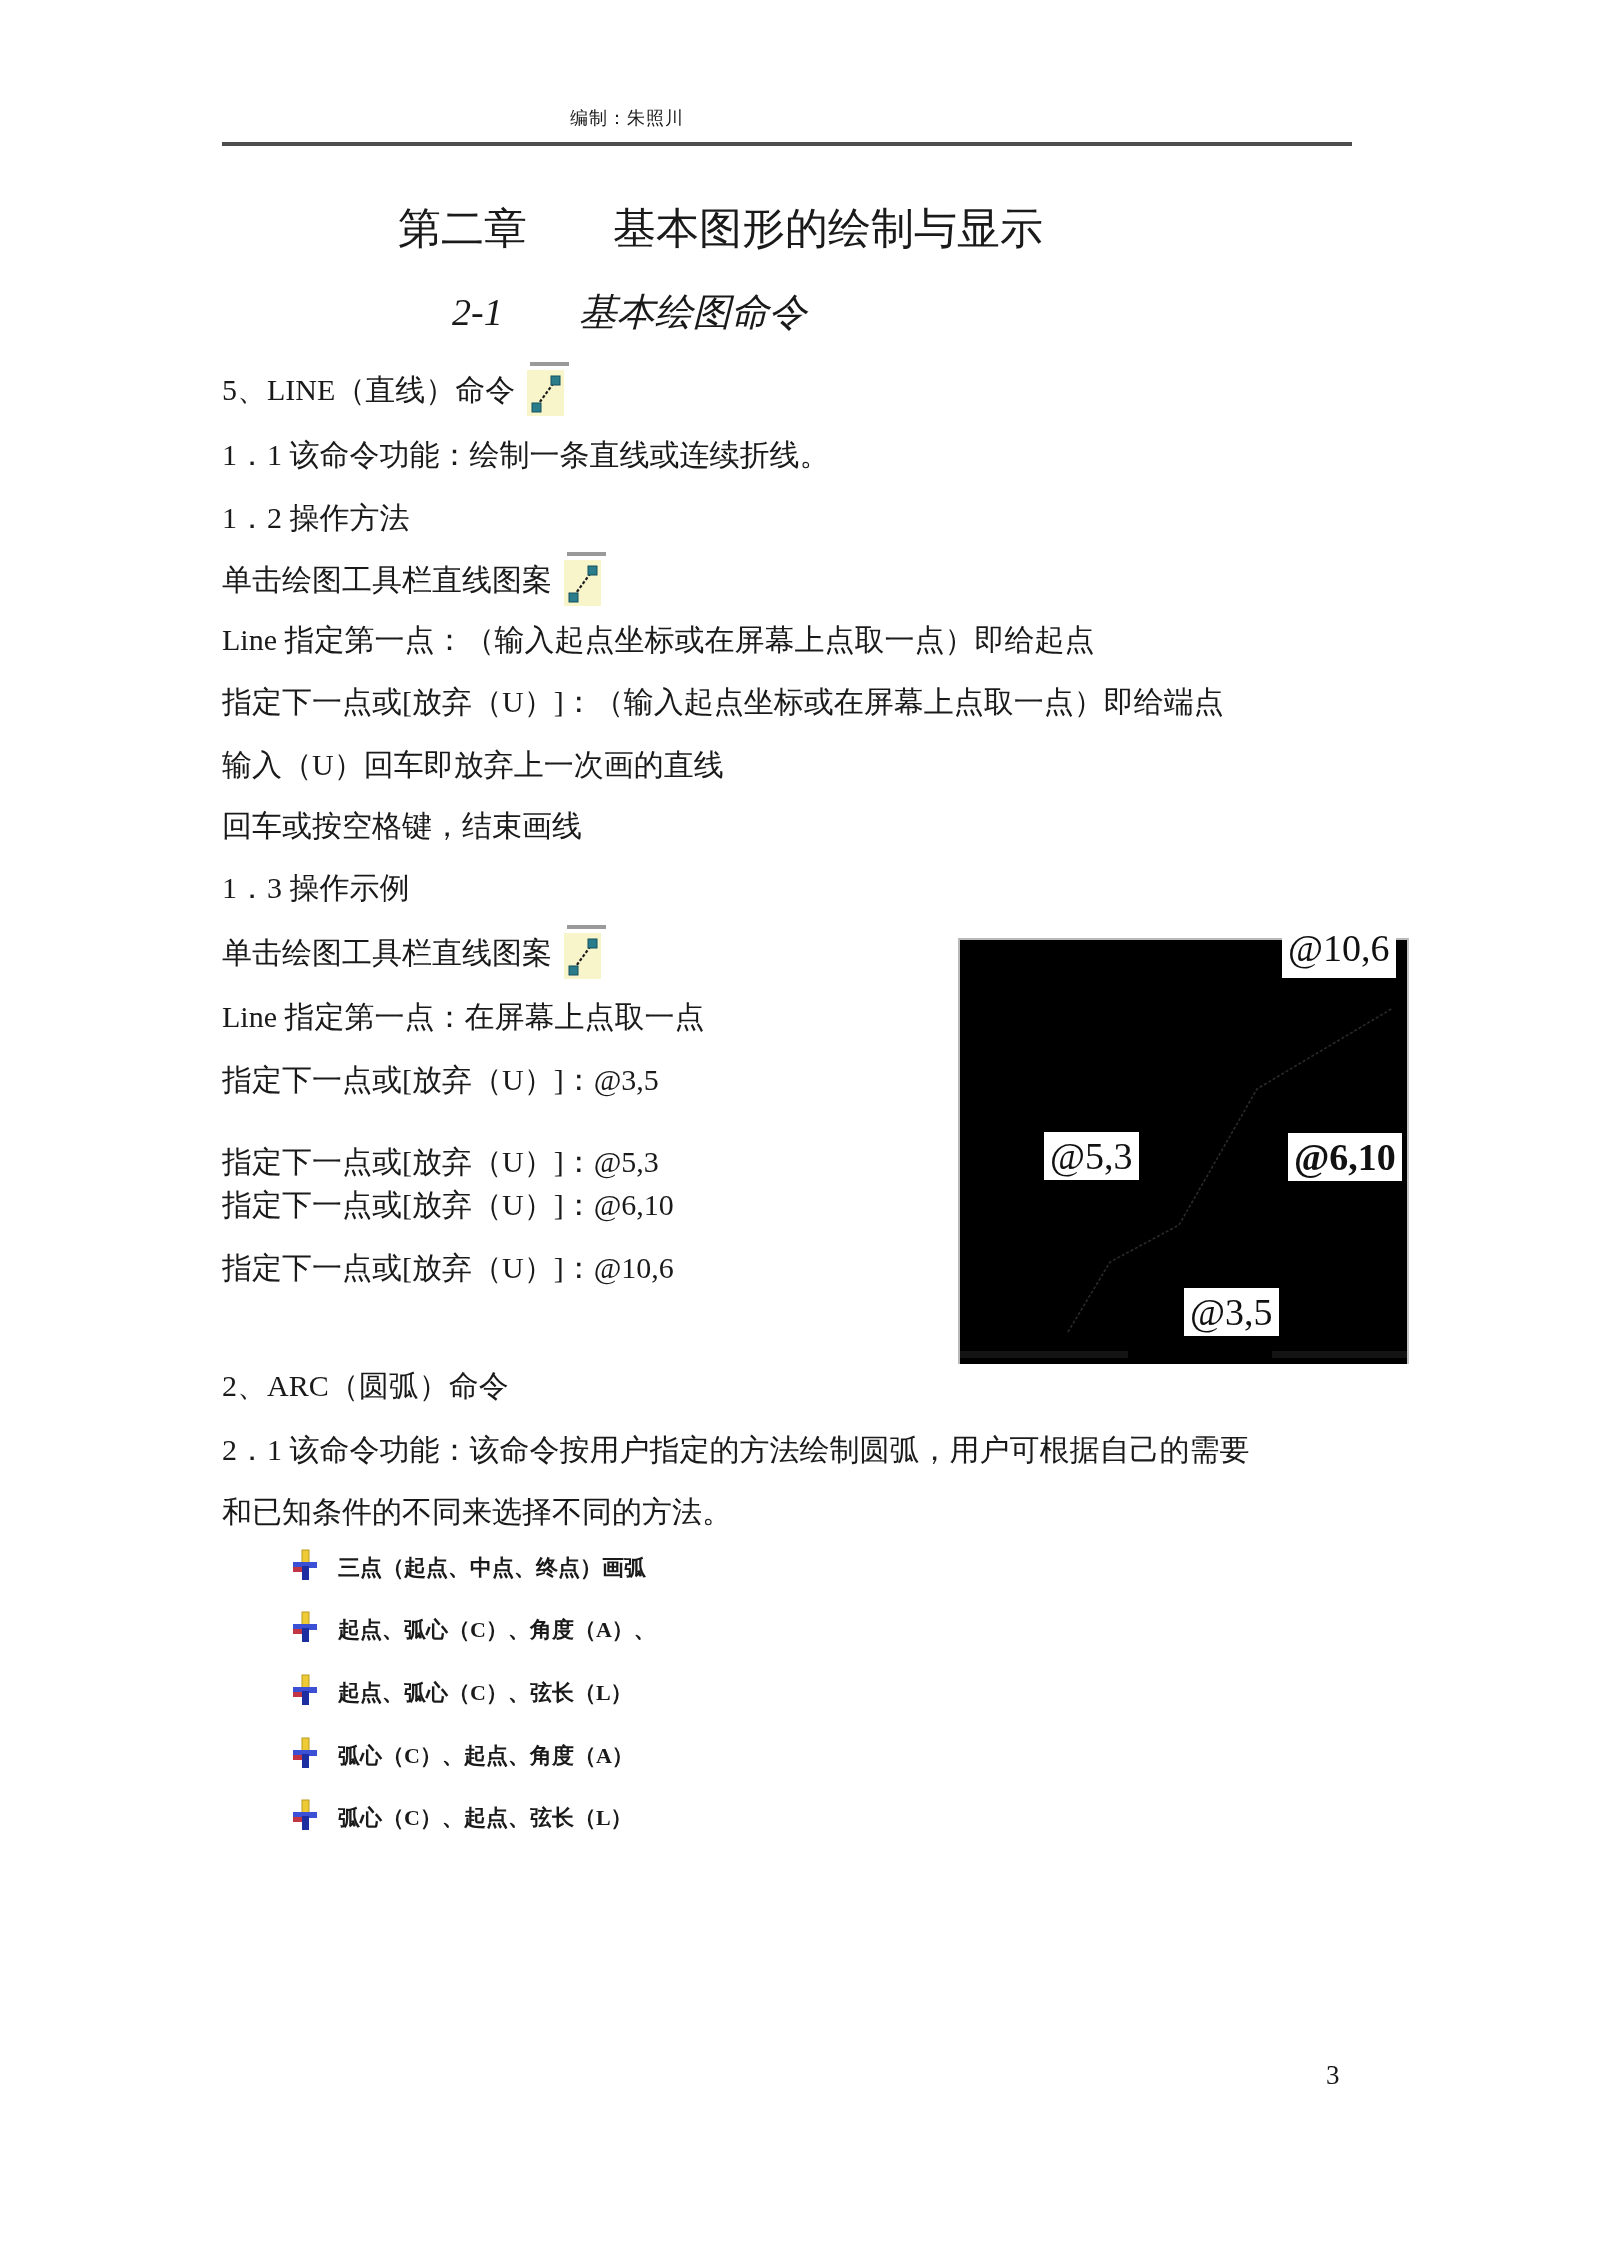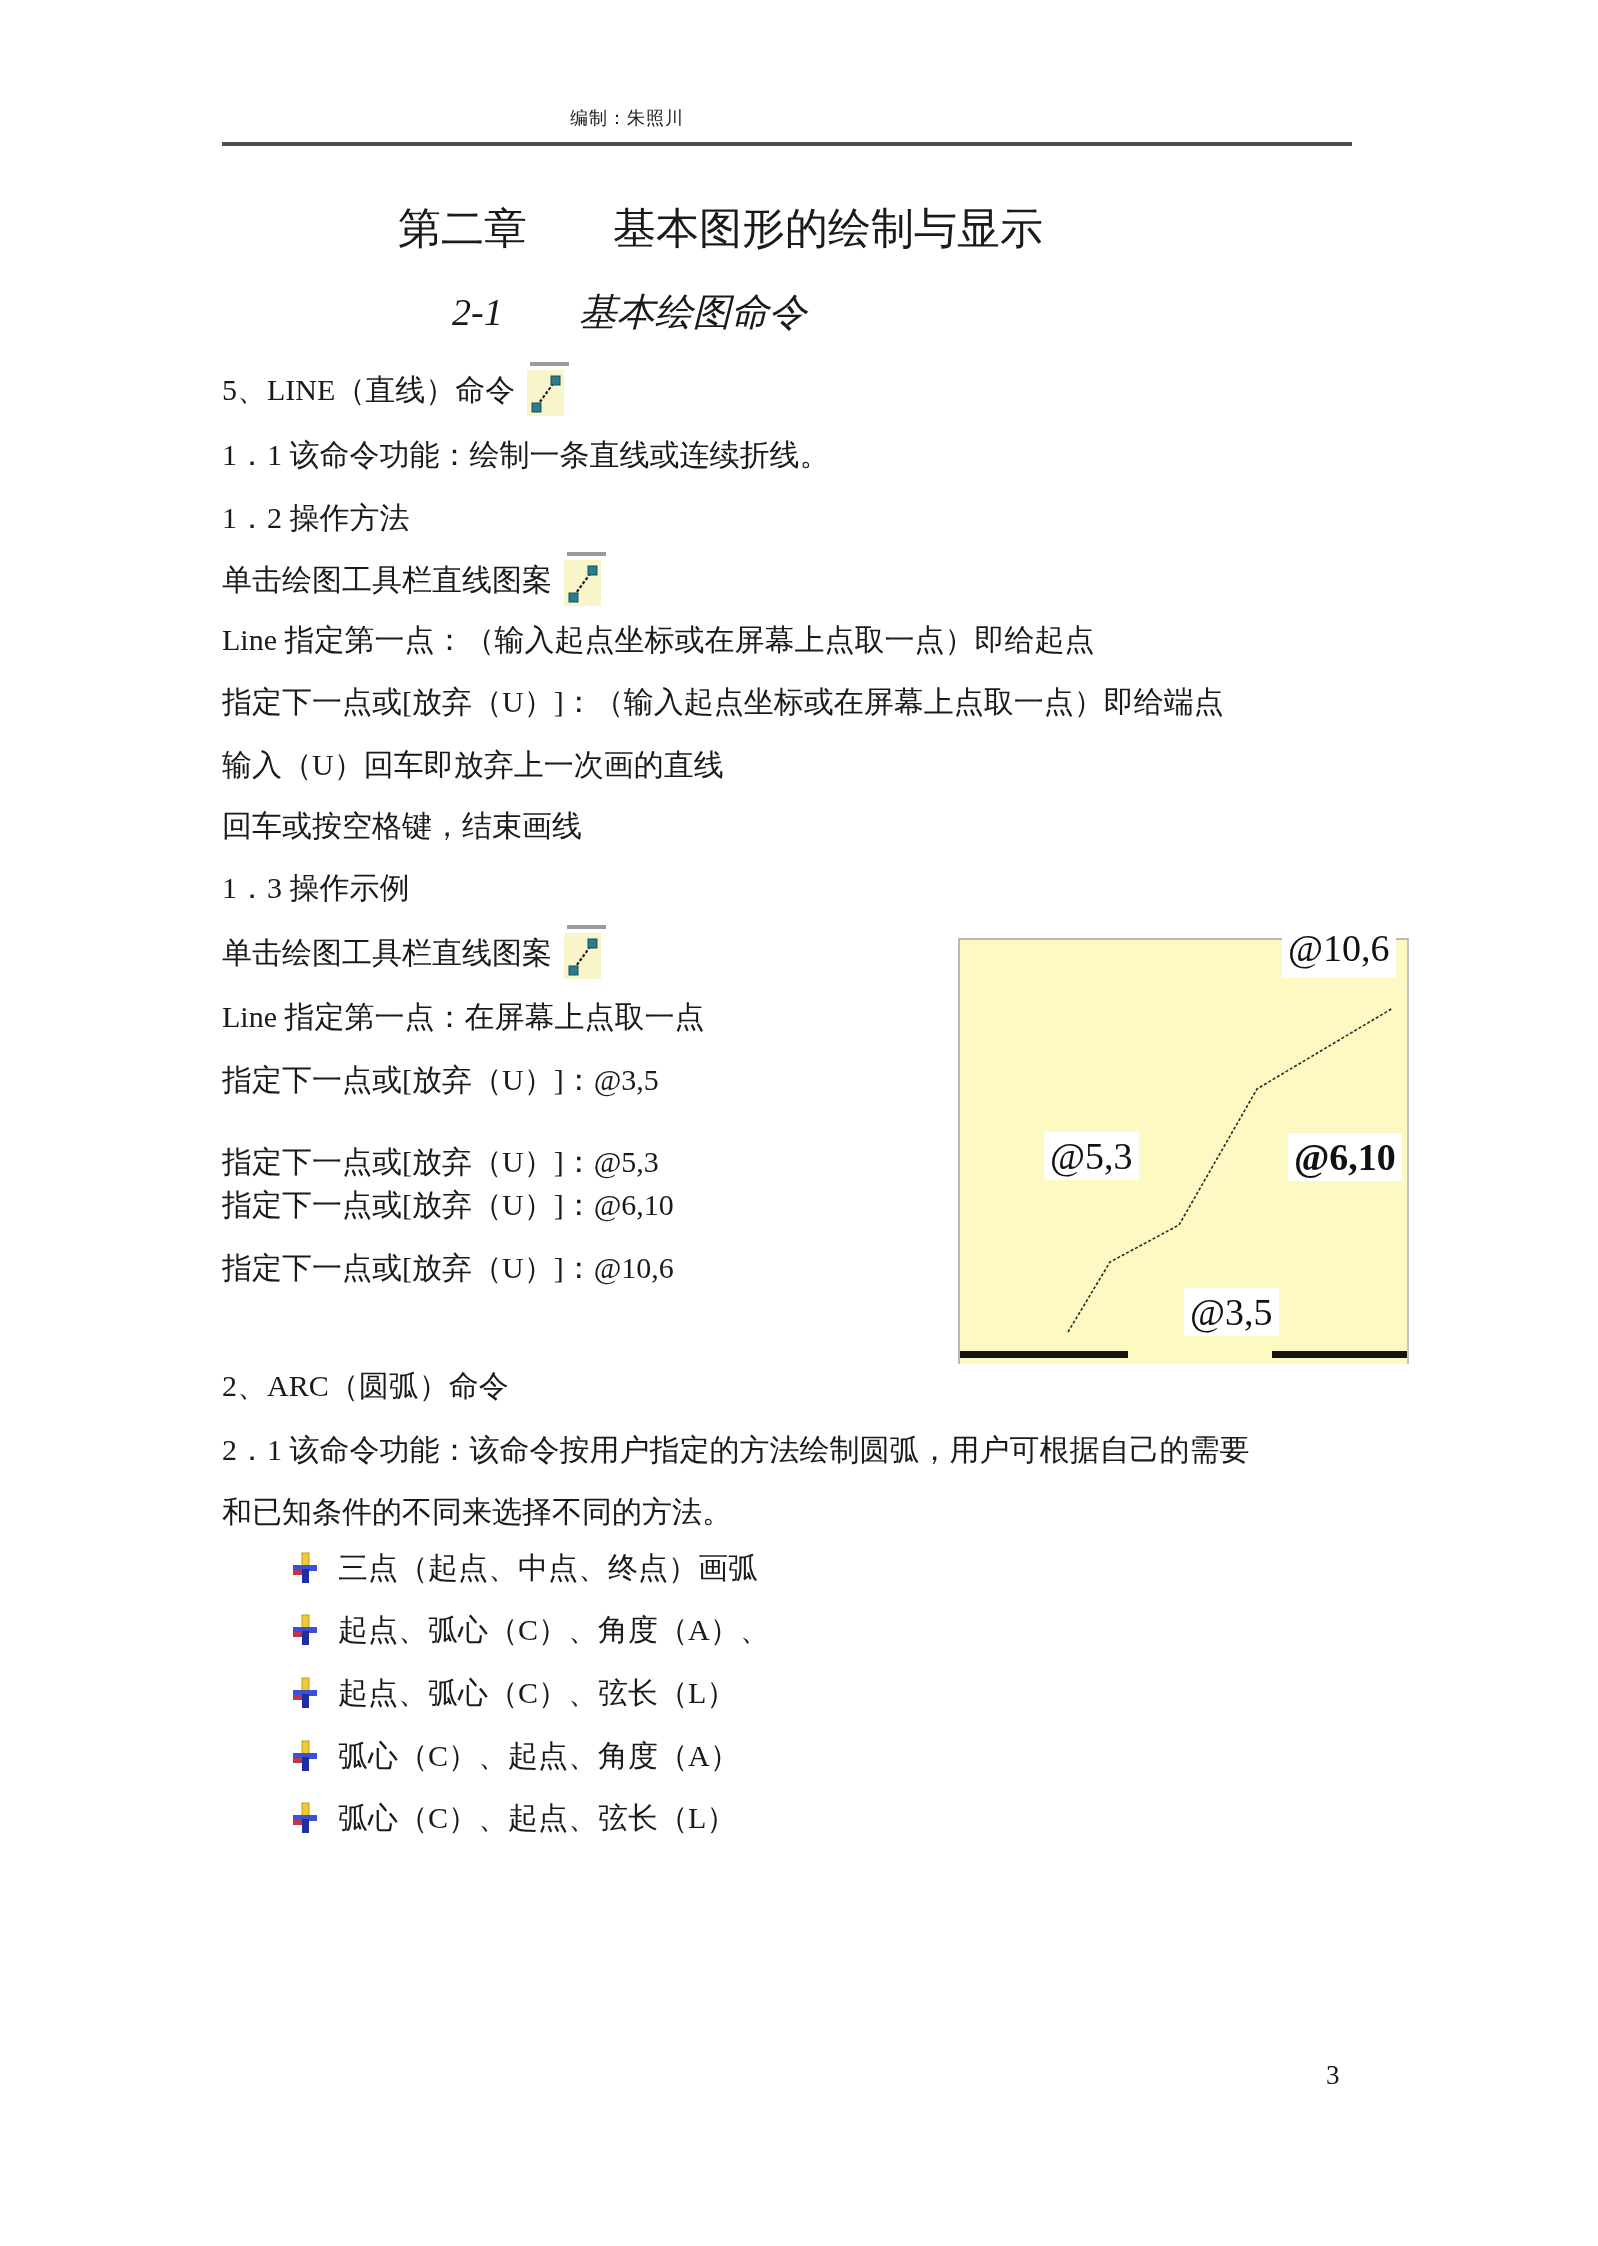--- a/index.html
+++ b/index.html
@@ -24,37 +24,37 @@
 
   
   .tool-icon { display: inline-block; width: 42px; height: 54px; margin-left: 12px; vertical-align: -16px; }
 
   
   .figure-box {
     left: 958px; top: 938px; width: 447px; height: 424px;
     border-left: 2px solid #b9b9b9;
     border-top: 2px solid #b9b9b9;
     border-right: 2px solid #c4c4c4;
-    background: #fef9c3;
+    background: #000000;
   }
   .fig-svg { position: absolute; left: 0; top: 0; }
   .fig-label {
     position: absolute; font-size: 38px; background: #ffffff;
     padding: 2px 6px; white-space: nowrap; color: #111;
   }
   .fig-label-top    { left: 322px; top: -16px; padding-bottom: 8px; }
   .fig-label-left   { left: 84px;  top: 192px; }
   .fig-label-right  { left: 328px; top: 193px; font-weight: bold; }
   .fig-label-bottom { left: 186px; top: 348px; margin-left: 38px; }
   .fig-bar { position: absolute; height: 7px; background: #141414; top: 411px; }
   .fig-bar-1 { left: 0px;   width: 168px; }
   .fig-bar-2 { left: 312px; width: 135px; }
 
   
-  .bullet-row { left: 292px; font-size: 30px; line-height: 40px; }
+  .bullet-row { left: 292px; font-size: 22px; line-height: 40px; font-weight: bold; }
   .bullet-icon { display: inline-block; width: 26px; height: 32px; margin-right: 20px; vertical-align: -6px; }
 
   .page-number { left: 1326px; top: 2060px; font-size: 27px; }
 </style>
 </head>
 <body>
 
 <div class="abs header-author">编制：朱照川</div>
 <div class="abs header-rule"></div>
 

